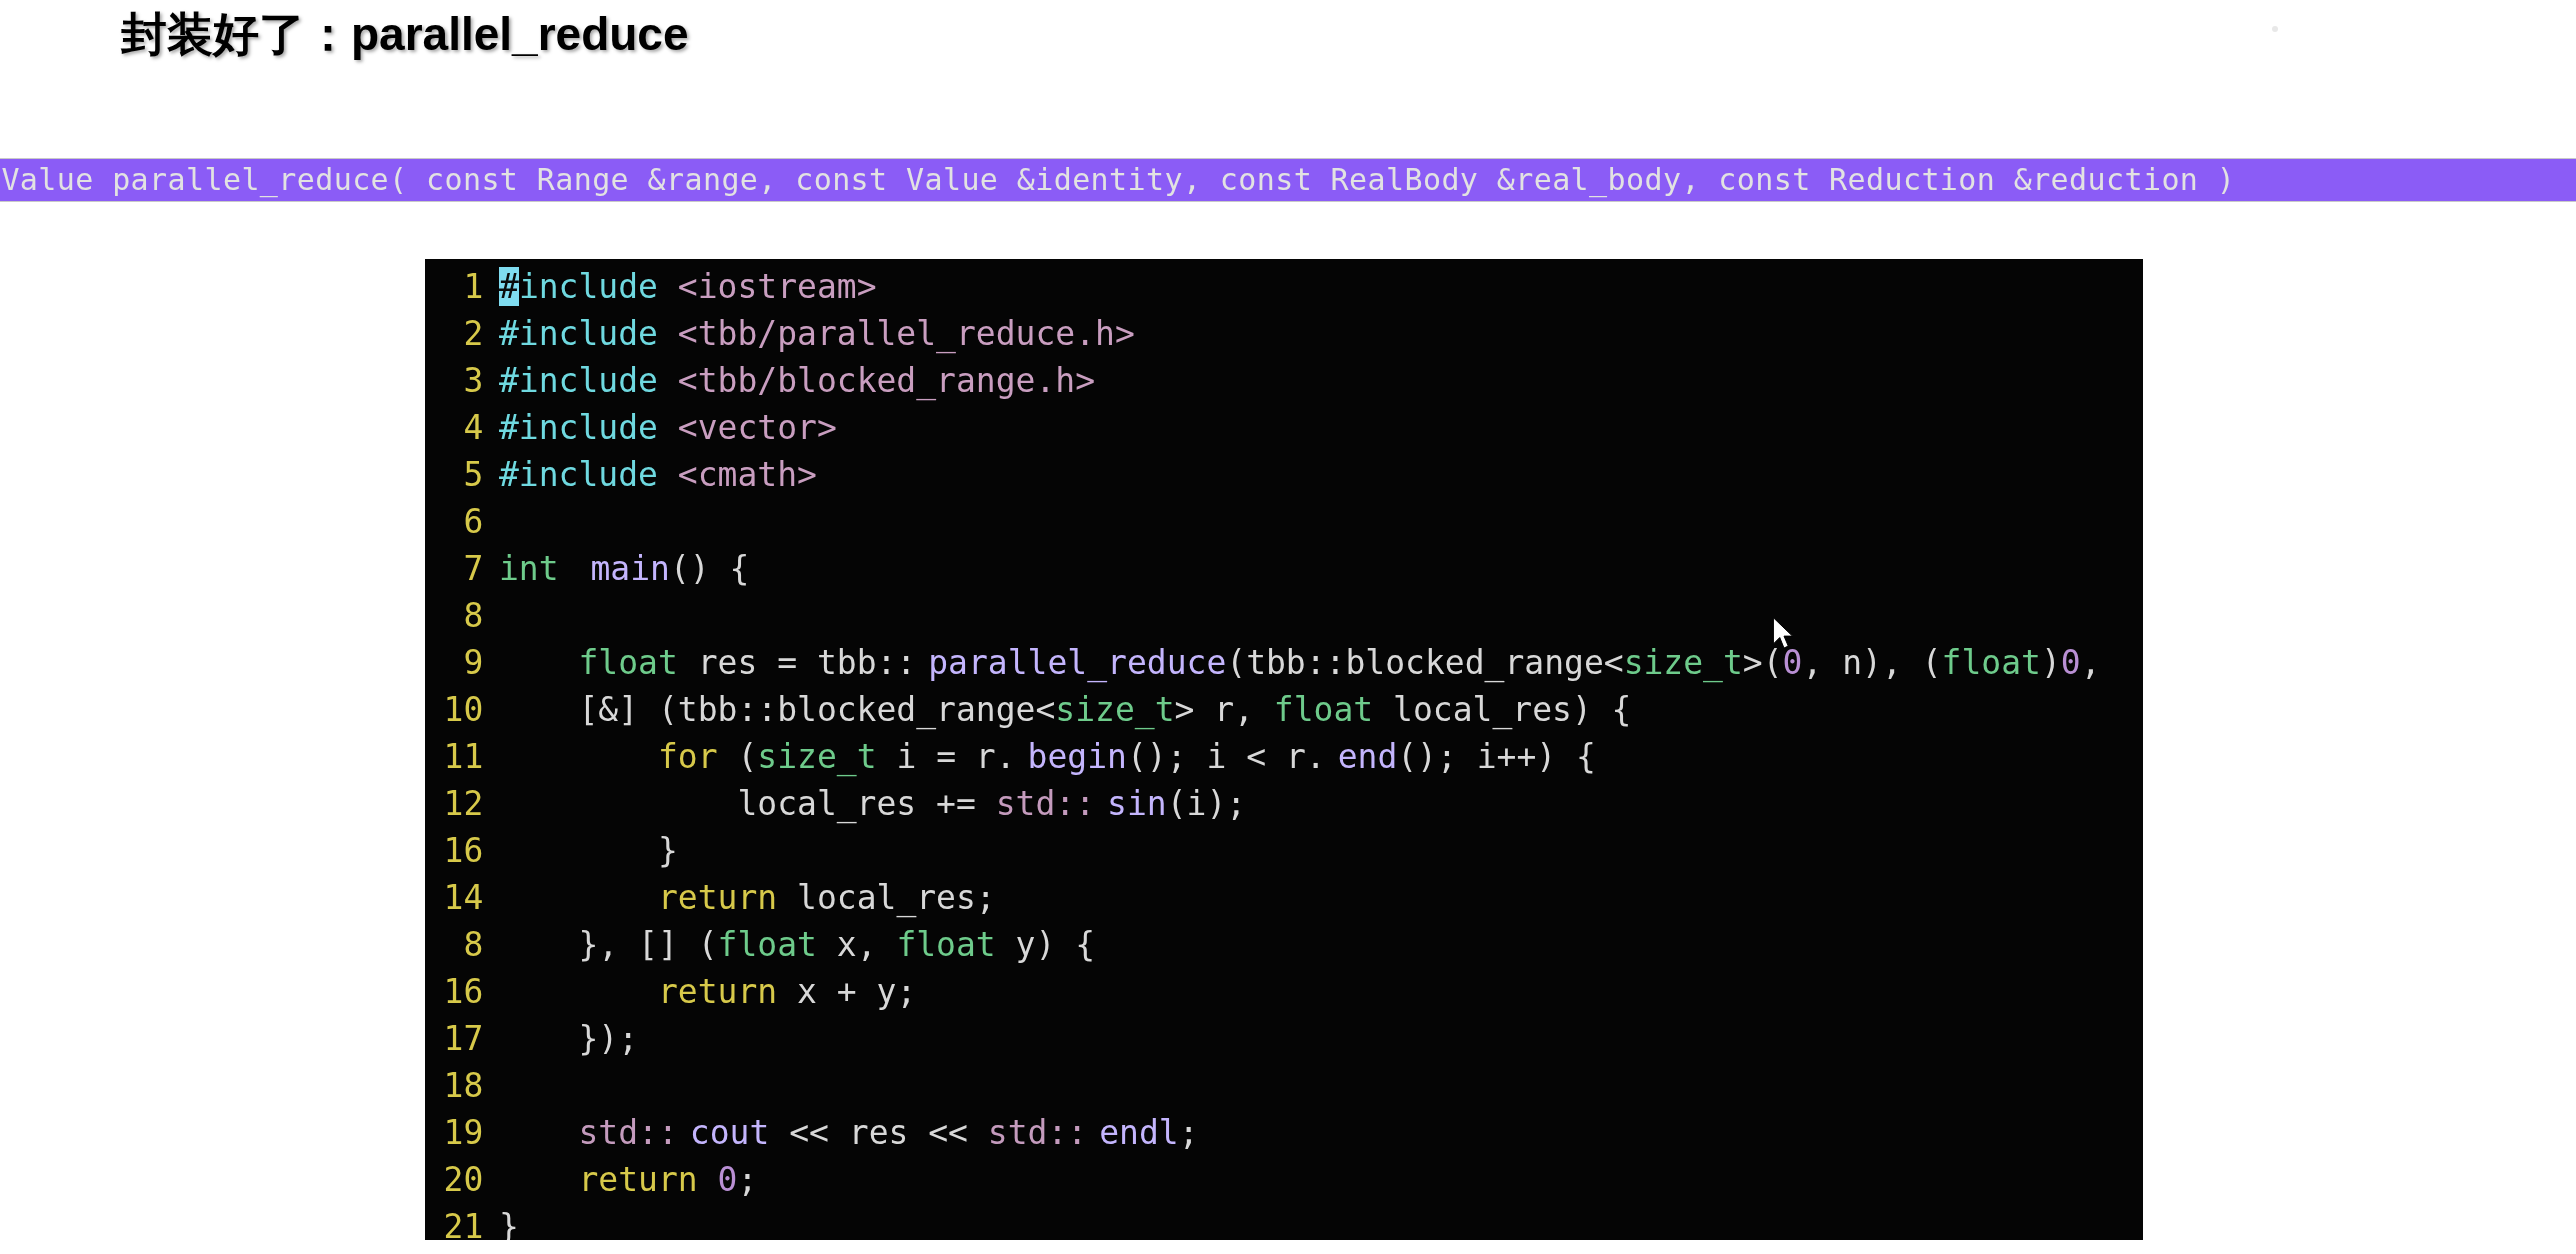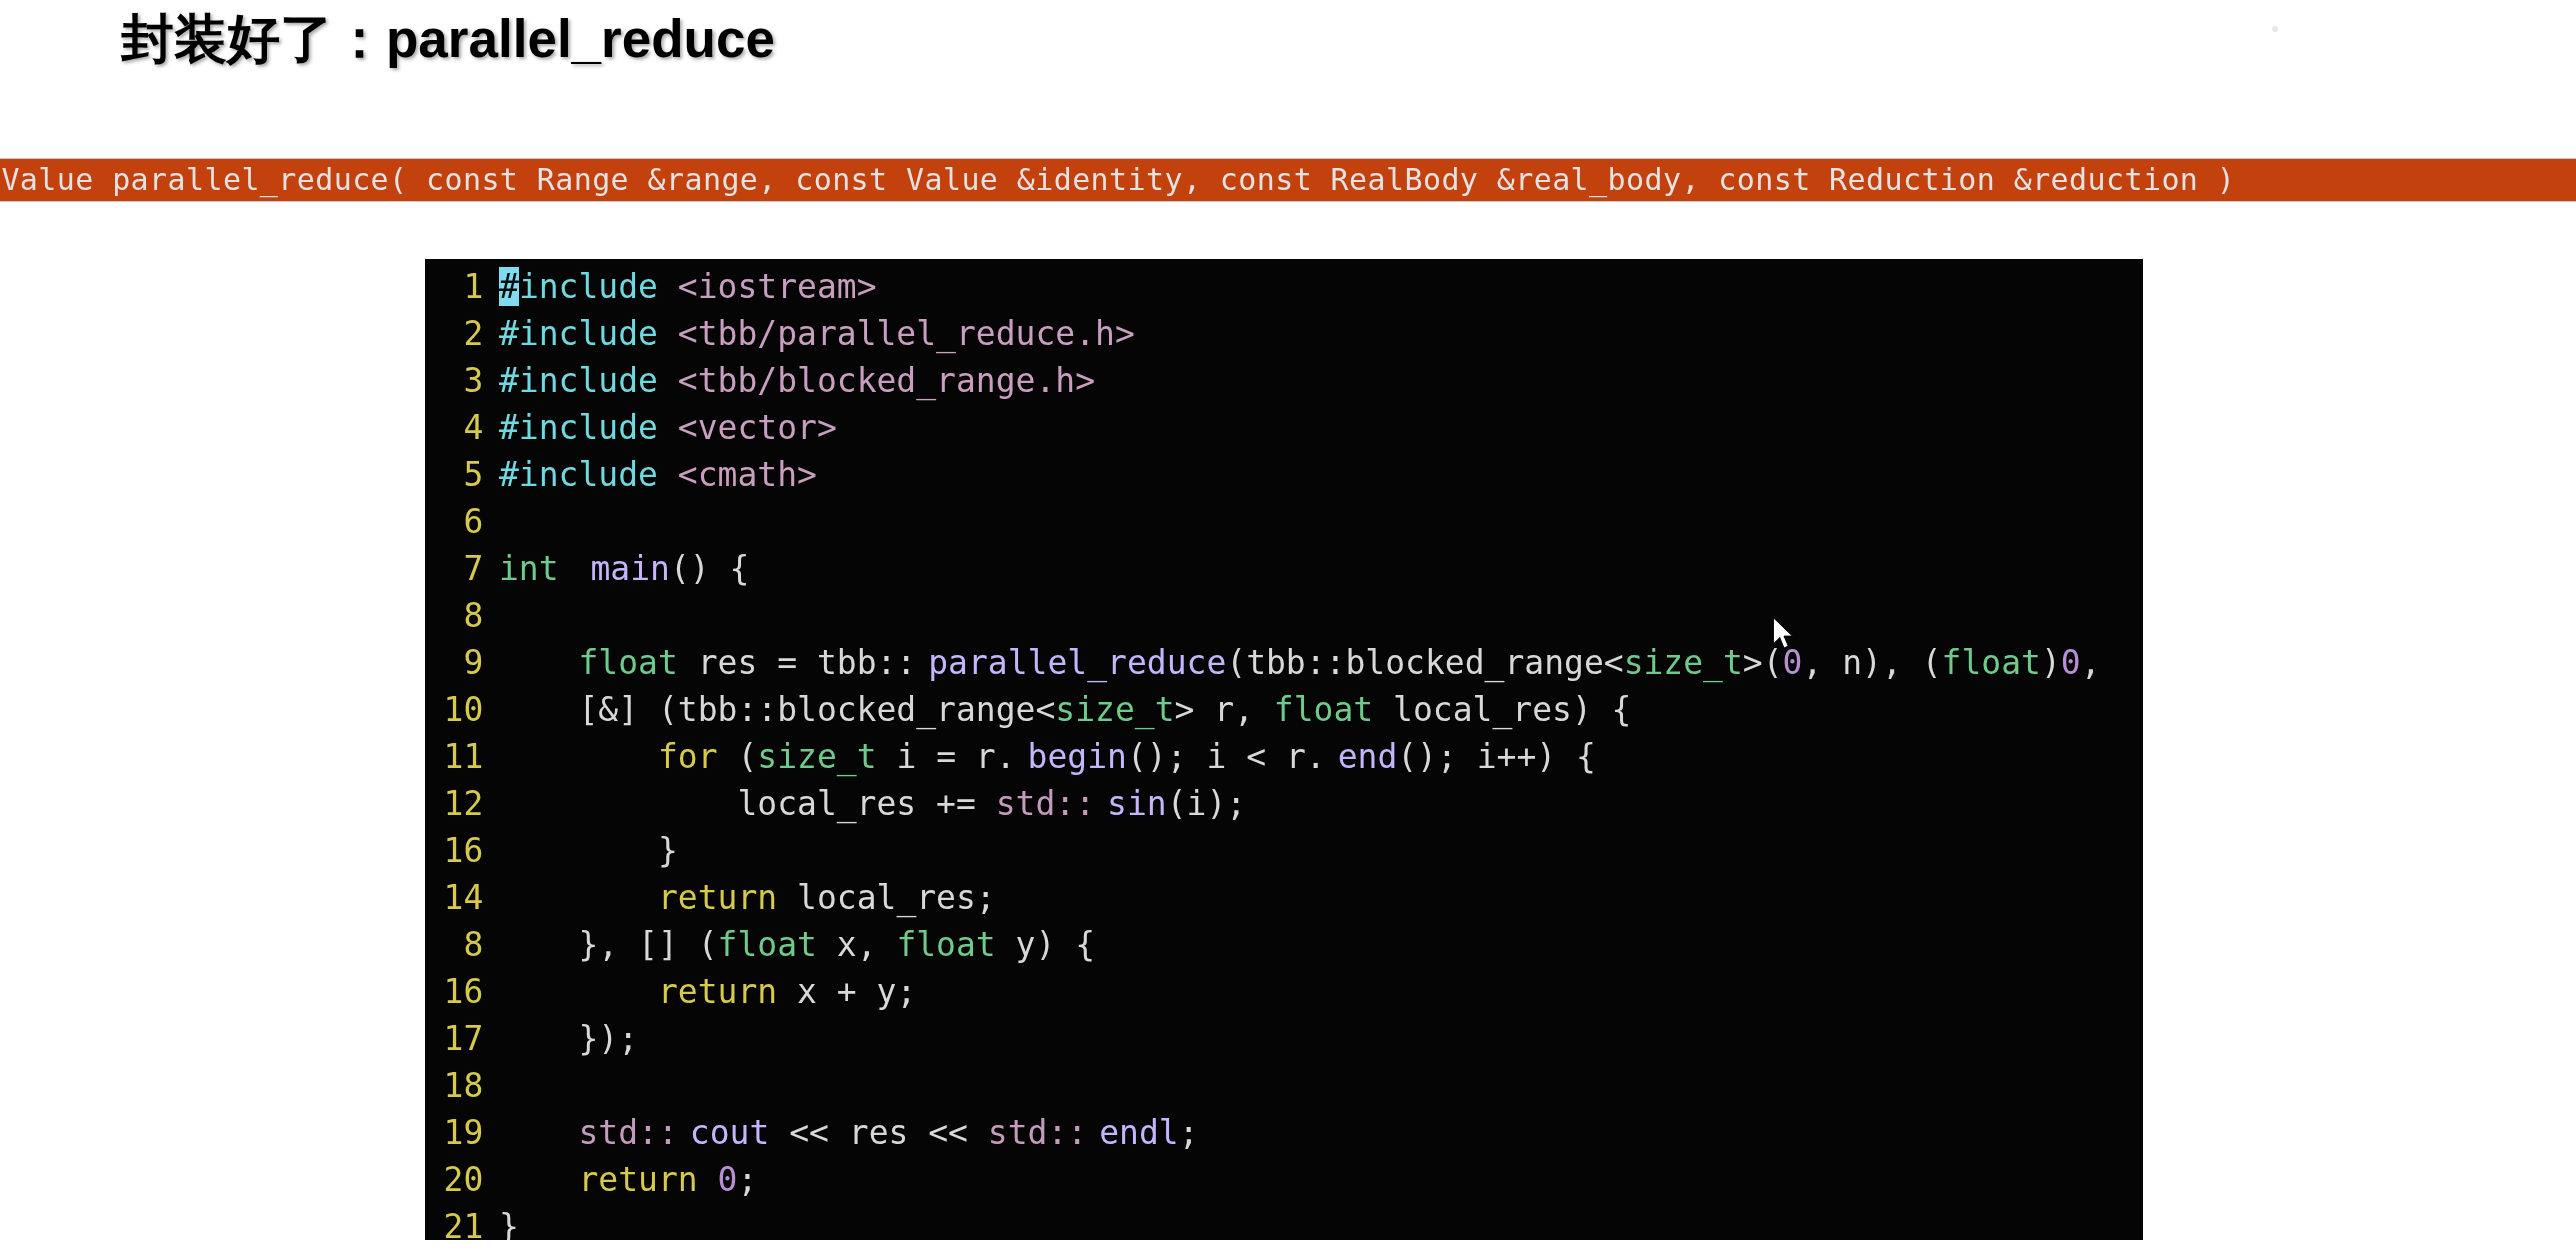--- a/index.html
+++ b/index.html
@@ -14,21 +14,21 @@
     position: relative;
     overflow: hidden;
     font-family: "Liberation Sans", sans-serif;
   }
 
   
   .slide-title {
     position: absolute;
     left: 121px;
     top: 4.3px;
-    font-size: 53px;
+    font-size: 46px;
     font-weight: bold;
     color: #000000;
     letter-spacing: 0px;
     white-space: nowrap;
     text-shadow: 2.1px 2.1px 3.6px rgba(0,0,0,0.35);
   }
   .slide-title .cjk {
     font-family: "DejaVu Sans", sans-serif;
   }
   .slide-title .latin {
@@ -46,21 +46,21 @@
     background: #e8e8e8;
   }
 
   
   .signature-bar {
     position: absolute;
     left: 0;
     top: 158px;
     width: 2576px;
     height: 44px;
-    background: #c2410c;
+    background: #8b5cf6;
     border-top: 1.4px solid #c9c9c9;
     border-bottom: 1.4px solid #c9c9c9;
     box-sizing: border-box;
     display: flex;
     align-items: center;
     overflow: hidden;
   }
   .signature-text {
     font-family: "DejaVu Sans Mono", monospace;
     font-size: 30px;

